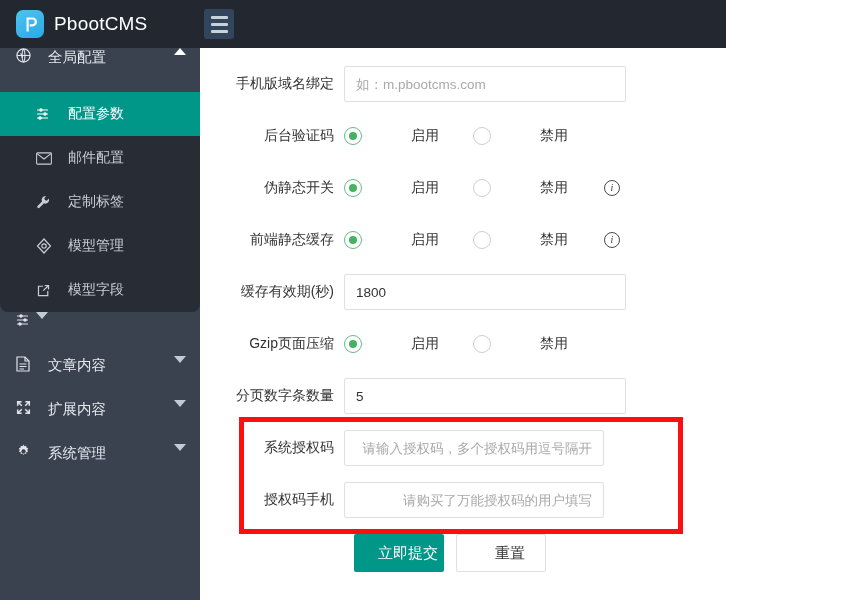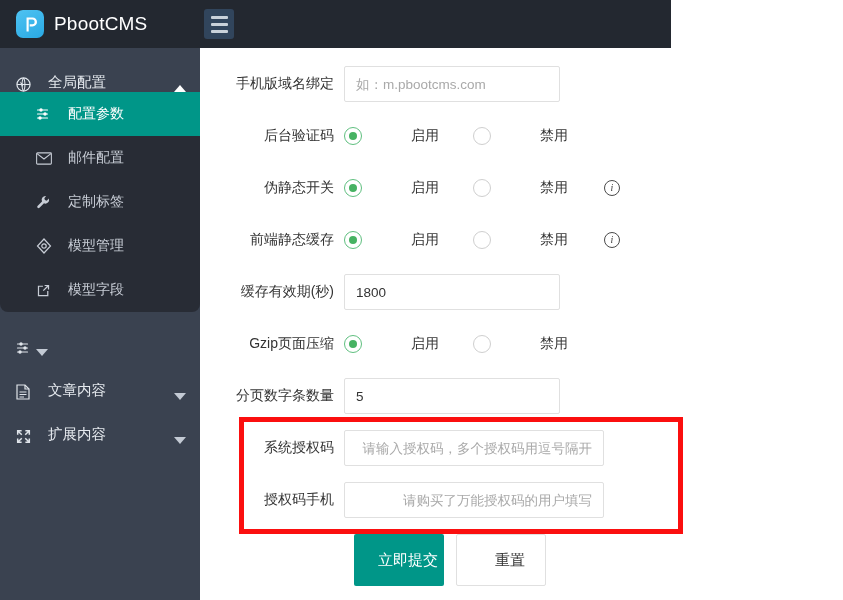--- a/index.html
+++ b/index.html
@@ -13,21 +13,21 @@
     font-size: 14px;
     background: #ffffff;
     overflow: hidden;
     position: relative;
   }
 
   
   .topbar {
     position: absolute;
     left: 0; top: 0;
-    width: 671px;
+    width: 726px;
     height: 48px;
     background: #232830;
     display: flex;
     align-items: center;
   }
   .brand {
     width: 200px;
     height: 48px;
     display: flex;
     align-items: center;
@@ -78,21 +78,21 @@
     position: absolute;
     left: 0; top: 48px;
     width: 200px;
     height: 552px;
     background: #3a4250;
     overflow: hidden;
   }
   .menu-group-head {
     height: 44px;
     display: flex;
-    align-items: flex-end;
+    align-items: flex-start;
     padding: 0 14px 0 16px;
     color: #e5e9ee;
     font-size: 14.5px;
     cursor: pointer;
     box-sizing: border-box;
     position: relative;
   }
   .menu-group-head.open { background: #3a4250; }
   .mi-icon {
     width: 20px;
@@ -150,21 +150,21 @@
     text-align: right;
     padding-right: 10px;
     box-sizing: border-box;
     color: #333333;
     font-size: 14px;
     white-space: nowrap;
     flex: 0 0 144px;
   }
   .form-field { flex: 1 1 auto; display: flex; align-items: center; }
   .txt-input {
-    width: 216px;
+    width: 282px;
     height: 36px;
     border: 1px solid #e0e0e0;
     border-radius: 2px;
     box-sizing: border-box;
     padding: 0 11px;
     font-size: 13.5px;
     color: #333333;
     font-family: "Liberation Sans", "DejaVu Sans", sans-serif;
     background: #fff;
     outline: none;
@@ -213,21 +213,21 @@
     line-height: 1;
   }
 
   .btn-row {
     display: flex;
     align-items: center;
     padding-left: 154px;
     margin-top: 8px;
   }
   .btn {
-    height: 52px;
+    height: 38px;
     min-width: 90px;
     border-radius: 2px;
     font-size: 15px;
     display: inline-flex;
     align-items: center;
     justify-content: center;
     cursor: pointer;
     box-sizing: border-box;
     font-family: "Liberation Sans", "DejaVu Sans", sans-serif;
     border: none;
@@ -372,20 +372,30 @@
   <div class="menu-group-head">
     <span class="mi-icon">
       <svg width="15" height="15" viewBox="0 0 16 16" aria-hidden="true">
         <path d="M1 1h5v1.6H3.7l3 3-1.1 1.1-3-3V6H1zM15 1v5h-1.6V3.7l-3 3-1.1-1.1 3-3H10V1zM1 15v-5h1.6v2.3l3-3 1.1 1.1-3 3H6V15zM15 15h-5v-1.6h2.3l-3-3 1.1-1.1 3 3V10H15z" fill="currentColor"></path>
       </svg>
     </span>
     <span class="mi-label">扩展内容</span>
     <span class="caret down"></span>
   </div>
 
+  <div class="menu-group-head">
+    <span class="mi-icon">
+      <svg width="15" height="15" viewBox="0 0 16 16" aria-hidden="true">
+        <path d="M8 0.6l1 1.7 1.9-.5.2 2 1.9.7-1 1.7 1 1.7-1.9.7-.2 2-1.9-.5-1 1.7-1-1.7-1.9.5-.2-2-1.9-.7 1-1.7-1-1.7 1.9-.7.2-2 1.9.5z" fill="currentColor"></path>
+        <circle cx="8" cy="8" r="2.3" fill="#3a4250"></circle>
+      </svg>
+    </span>
+    <span class="mi-label">系统管理</span>
+    <span class="caret down"></span>
+  </div>
 </nav>
 
 <main class="content">
 
   <div class="form-row" style="margin-top:10px;">
     <div class="form-label">手机版域名绑定</div>
     <div class="form-field">
       <input class="txt-input" type="text" value="" placeholder="如：m.pbootcms.com" style="">
     </div>
   </div>

